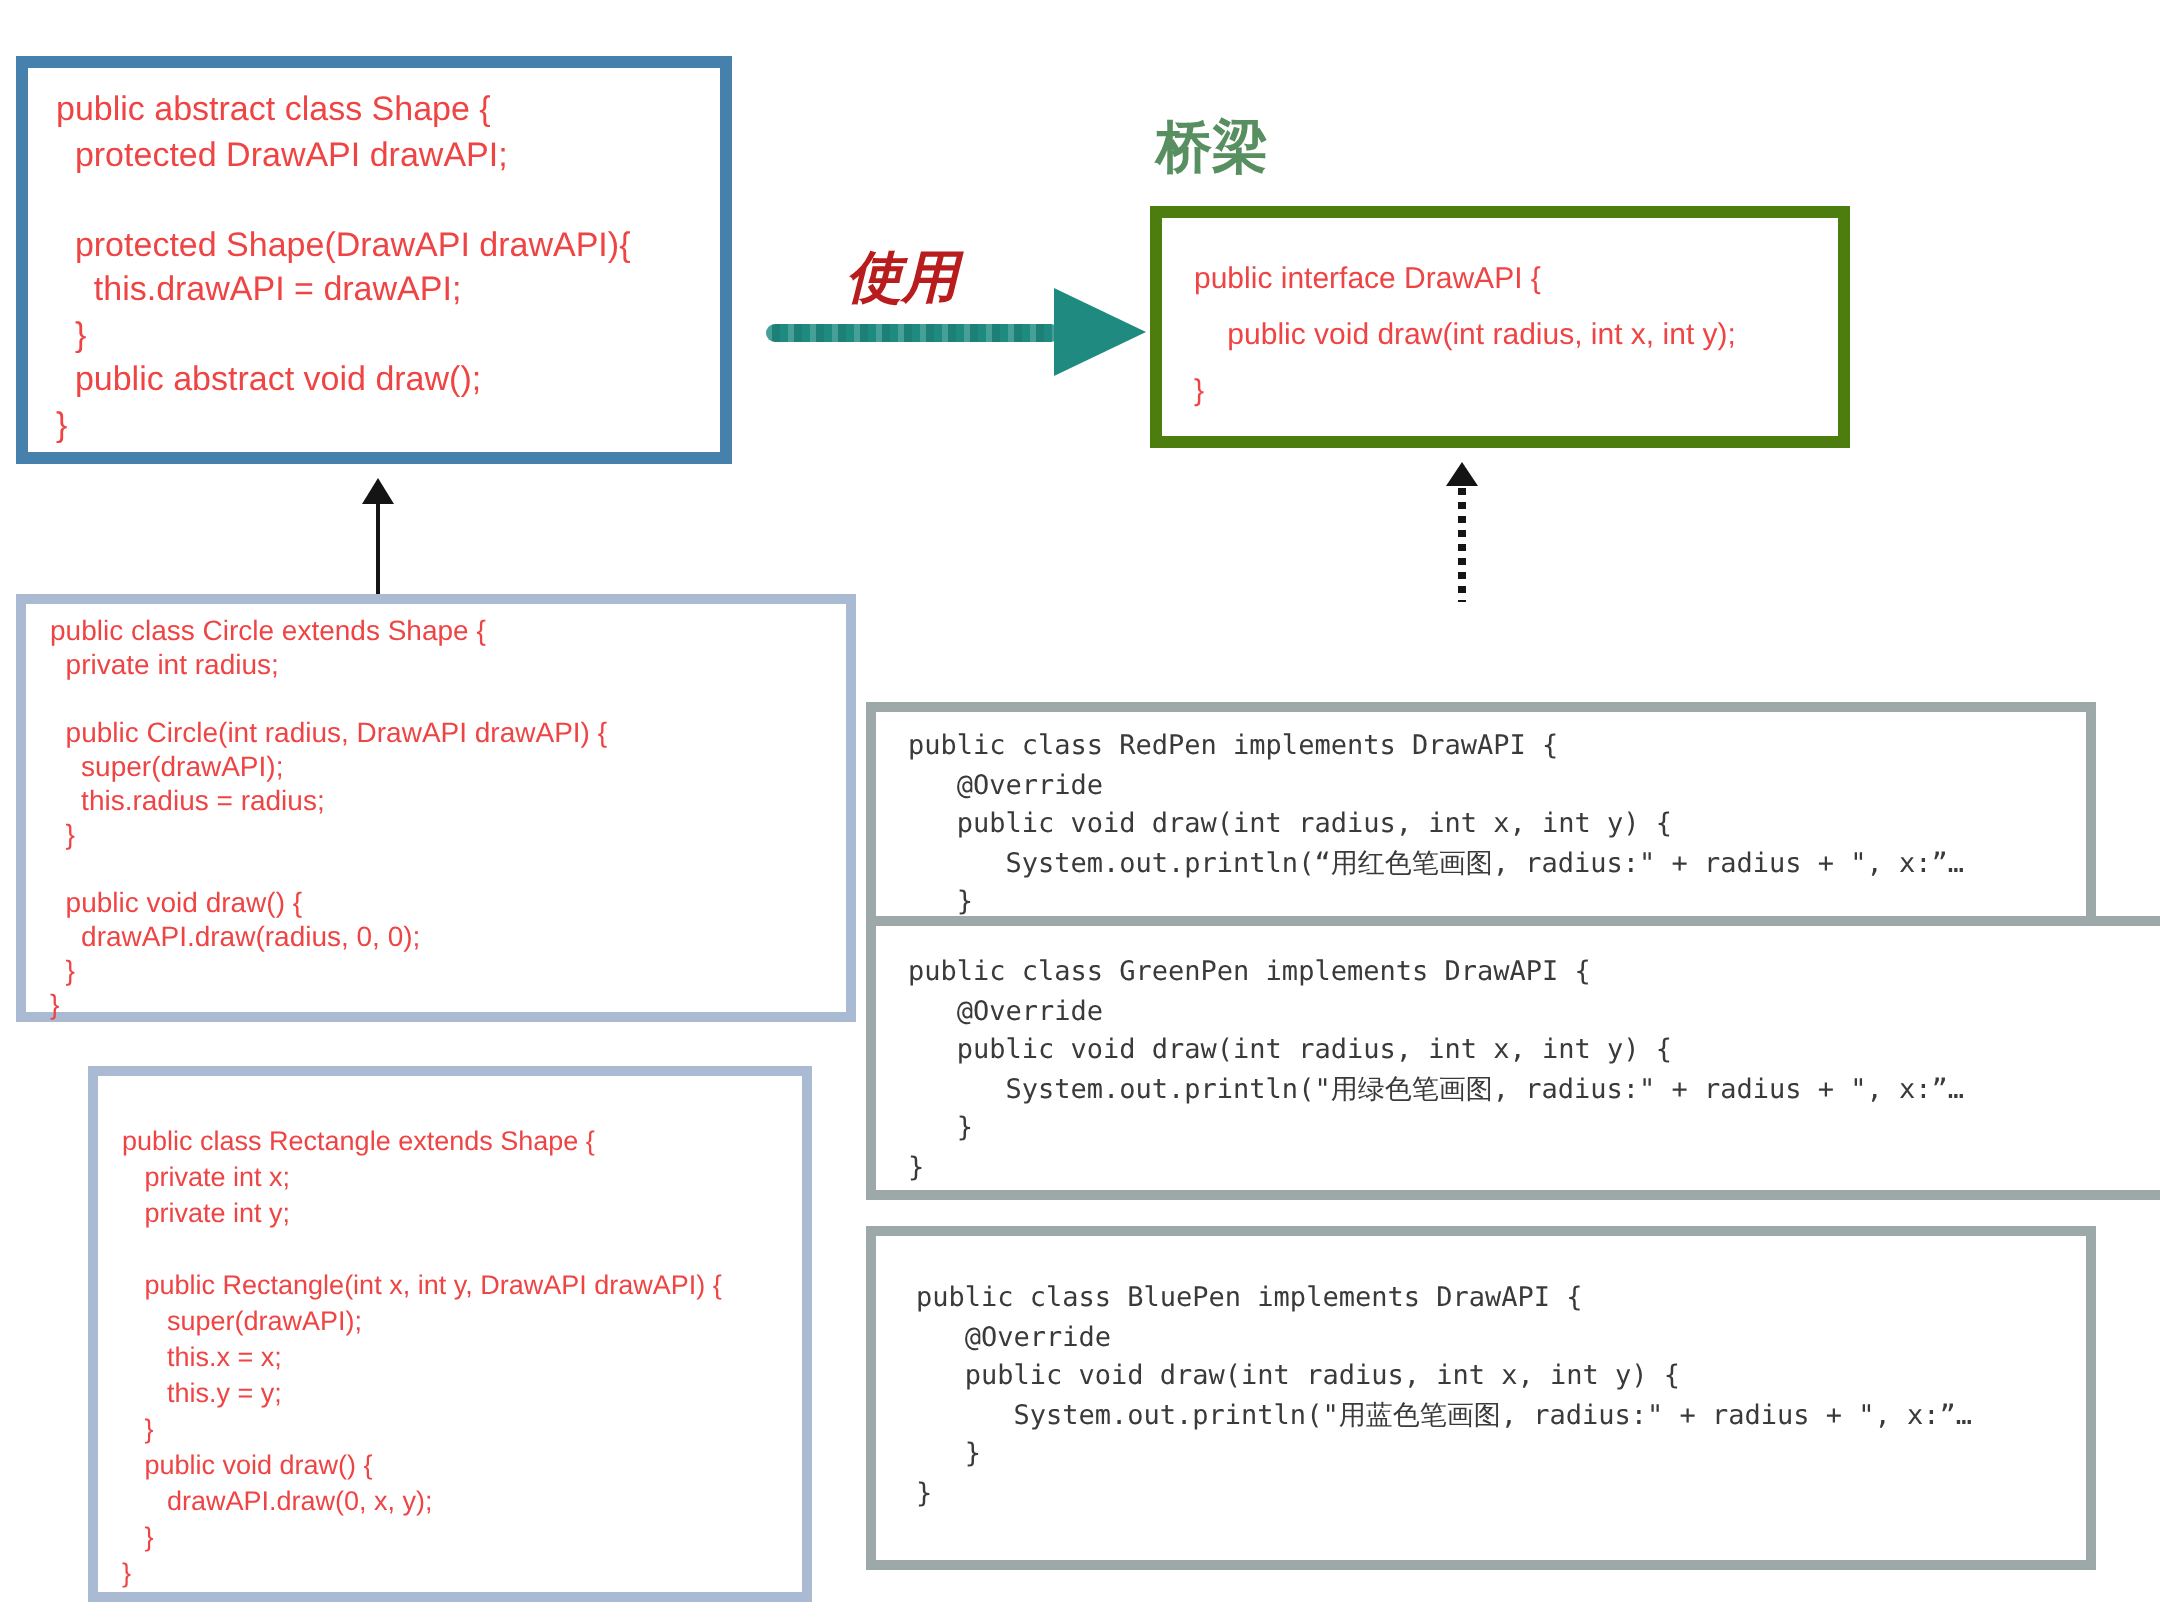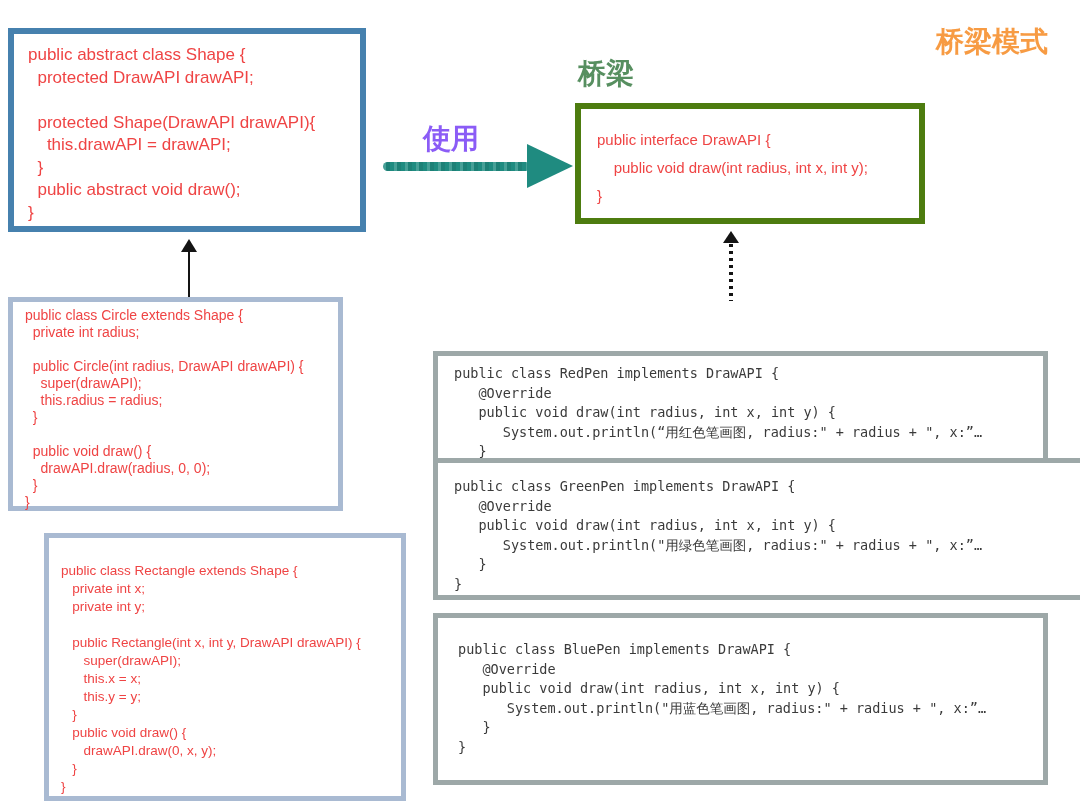--- a/index.html
+++ b/index.html
@@ -4,39 +4,39 @@
 <style>
   html,body{margin:0;padding:0;background:#ffffff;}
   #canvas{position:relative;width:1080px;height:810px;background:#ffffff;overflow:hidden;
           font-family:"Liberation Sans",sans-serif;}
   .codebox{position:absolute;box-sizing:border-box;background:#ffffff;}
   .codebox pre{margin:0;white-space:pre;color:#ef4444;}
 
   #shape-box{left:8px;top:28px;width:358px;height:204px;border:6px solid #4681ae;padding:10px 0 0 14px;}
   #shape-box pre{font:17px/22.5px "Liberation Sans",sans-serif;}
 
-  #circle-box{left:8px;top:297px;width:335px;height:214px;border:5px solid #a9bad2;padding:5px 0 0 12px;}
+  #circle-box{left:8px;top:297px;width:420px;height:214px;border:5px solid #a9bad2;padding:5px 0 0 12px;}
   #circle-box pre{font:14px/17px "Liberation Sans",sans-serif;}
 
   #rectangle-box{left:8px;top:533px;width:362px;height:268px;border:5px solid #a9bad2;padding:24px 0 0 12px;margin-left:36px;}
   #rectangle-box pre{font:13.5px/18px "Liberation Sans",sans-serif;}
 
   #drawapi-box{left:575px;top:103px;width:350px;height:121px;border:6px solid #4d7c0f;padding:17px 0 0 16px;}
   #drawapi-box pre{font:15px/28px "Liberation Sans",sans-serif;}
 
   .penbox{border:5px solid #9da8a8;}
   .penbox pre{font:13.5px/19.5px "DejaVu Sans Mono",monospace;color:#3a3a3a;}
   #redpen-box{left:433px;top:303px;width:615px;height:156px;padding:8px 0 0 16px;margin-top:48px;}
   #greenpen-box{left:433px;top:458px;width:711px;height:142px;padding:14px 0 0 16px;}
   #bluepen-box{left:433px;top:613px;width:615px;height:172px;padding:22px 0 0 20px;}
 
   .hdr{position:absolute;font-weight:bold;font-size:28px;line-height:32px;}
   #pattern-title{left:936px;top:26px;color:#f79b43;}
   #bridge-label{left:578px;top:58px;color:#578f60;}
-  #use-label{left:423px;top:123px;color:#8b5cf6;}
+  #use-label{left:423px;top:123px;color:#b91c1c;font-style:italic;}
 
   
   #use-arrow{position:absolute;left:383px;top:140px;width:192px;height:54px;}
   #use-arrow .bar{position:absolute;left:0;top:22px;width:147px;height:9px;background:#1f8b80;border-radius:5px;
     background-image:repeating-linear-gradient(90deg,rgba(255,255,255,.18) 0 3px,rgba(0,0,0,.08) 3px 7px,transparent 7px 11px);}
   #use-arrow .head{position:absolute;left:144px;top:4px;width:0;height:0;
     border-top:22px solid transparent;border-bottom:22px solid transparent;border-left:46px solid #1f8b80;}
 
   
   #inherit-arrow{position:absolute;left:181px;top:239px;width:16px;height:58px;}
@@ -47,21 +47,20 @@
   #impl-arrow{position:absolute;left:723px;top:231px;width:16px;height:70px;}
   #impl-arrow .tri{width:0;height:0;margin:0 auto;border-left:8px solid transparent;border-right:8px solid transparent;border-bottom:12px solid #141414;}
   #impl-arrow .line{width:3.5px;height:57px;margin:1px auto 0 auto;
     background:repeating-linear-gradient(to bottom,#141414 0 3.5px,transparent 3.5px 7px);}
 </style>
 </head>
 <body>
 
 <div id="canvas">
 
-  <div id="pattern-title" class="hdr">桥梁模式</div>
   <div id="bridge-label" class="hdr">桥梁</div>
   <div id="use-label" class="hdr">使用</div>
 
   <div id="use-arrow">
     <div class="bar"></div>
     <div class="head"></div>
   </div>
 
   <div id="inherit-arrow">
     <div class="tri"></div>

